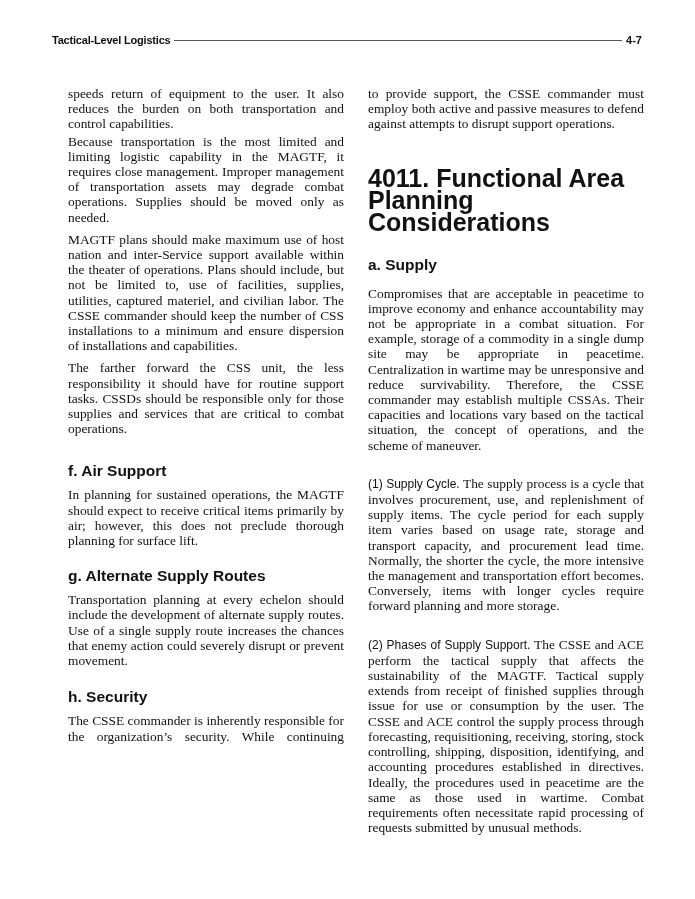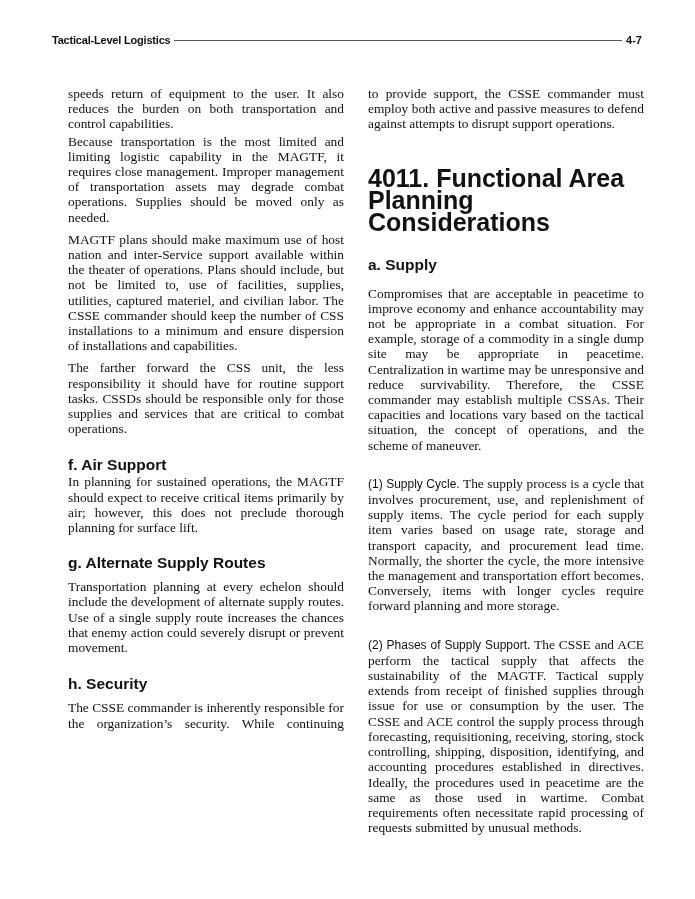--- a/index.html
+++ b/index.html
@@ -27,22 +27,22 @@
 
 <div class="col left">
   <p>speeds return of equipment to the user. It also reduces the burden on both transportation and control capabilities.</p>
 
   <p style="margin-top:2px;">Because transportation is the most limited and limiting logistic capability in the MAGTF, it requires close management. Improper management of transportation assets may degrade combat operations. Supplies should be moved only as needed.</p>
 
   <p style="margin-top:7px;">MAGTF plans should make maximum use of host nation and inter-Service support available within the theater of operations. Plans should include, but not be limited to, use of facilities, supplies, utilities, captured materiel, and civilian labor. The CSSE commander should keep the number of CSS installations to a minimum and ensure dispersion of installations and capabilities.</p>
 
   <p style="margin-top:7px;">The farther forward the CSS unit, the less responsibility it should have for routine support tasks. CSSDs should be responsible only for those supplies and services that are critical to combat operations.</p>
 
-  <h3 style="margin-top:20px;">f.   Air Support</h3>
-  <p style="">In planning for sustained operations, the MAGTF should expect to receive critical items primarily by air; however, this does not preclude thorough planning for surface lift.</p>
+  <h3 style="margin-top:26px;">f.   Air Support</h3>
+  <p style="margin-top:7px;">In planning for sustained operations, the MAGTF should expect to receive critical items primarily by air; however, this does not preclude thorough planning for surface lift.</p>
 
   <h3 style="margin-top:19px;">g.  Alternate Supply Routes</h3>
   <p style="margin-top:7px;">Transportation planning at every echelon should include the development of alternate supply routes. Use of a single supply route increases the chances that enemy action could severely disrupt or prevent movement.</p>
 
   <h3 style="margin-top:20px;">h.  Security</h3>
   <p style="margin-top:7px; text-align-last: justify;">The CSSE commander is inherently responsible for the organization’s security. While continuing</p>
 </div>
 
 <div class="col right">
   <p>to provide support, the CSSE commander must employ both active and passive measures to defend against attempts to disrupt support operations.</p>

